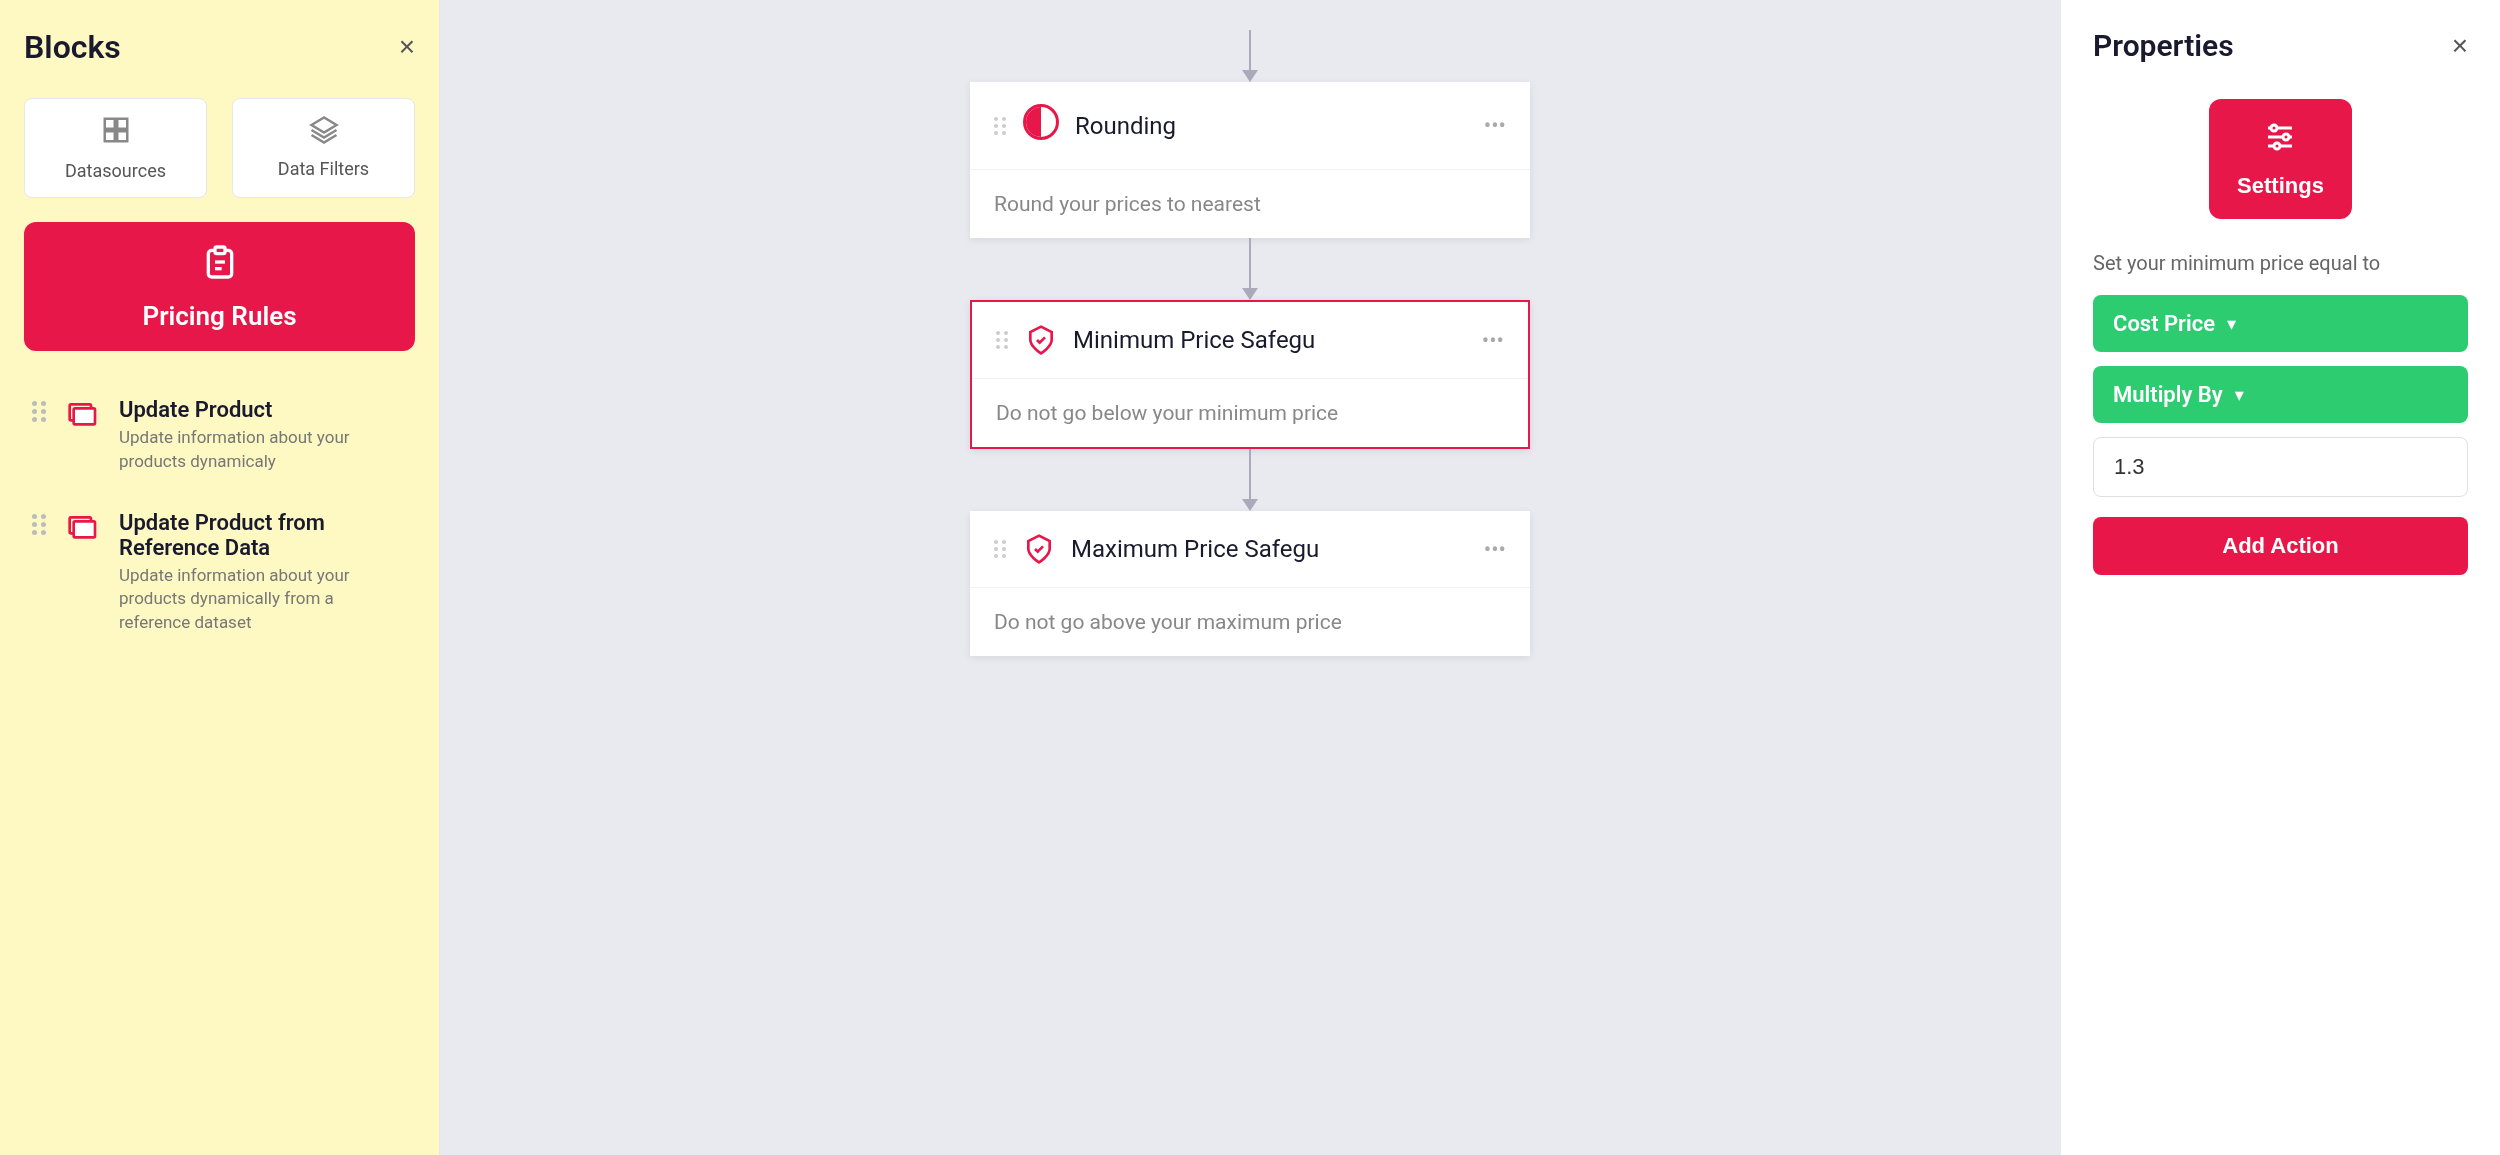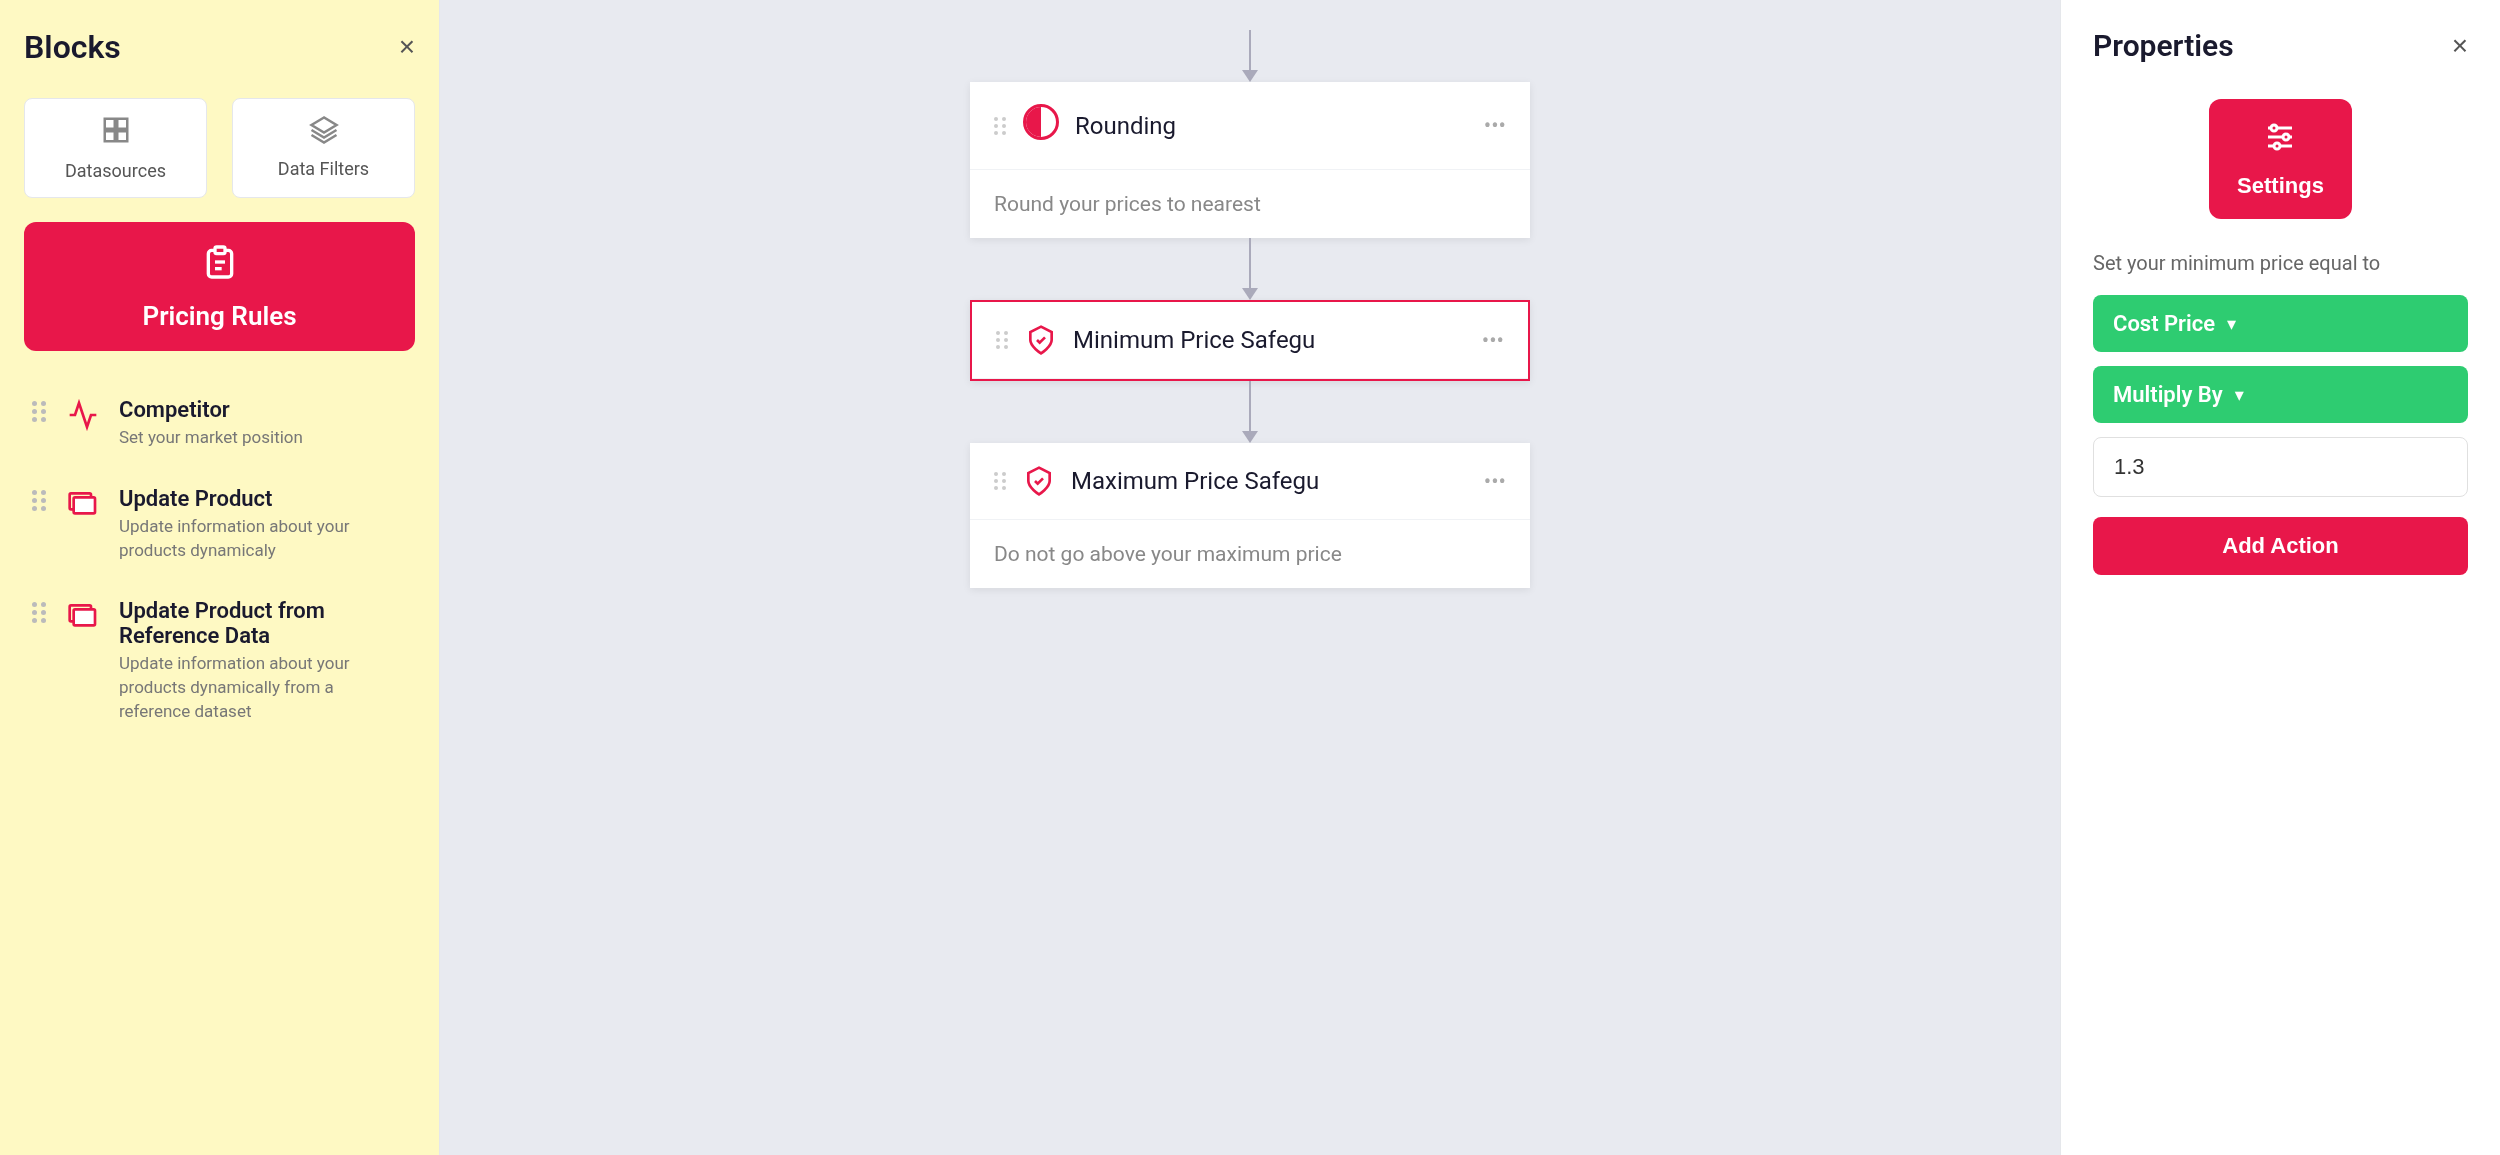--- a/index.html
+++ b/index.html
@@ -374,39 +374,20 @@
       <svg width="40" height="40" viewBox="0 0 24 24" fill="none" stroke="#fff" stroke-width="2">
         <path d="M9 5H7a2 2 0 0 0-2 2v12a2 2 0 0 0 2 2h10a2 2 0 0 0 2-2V7a2 2 0 0 0-2-2h-2"></path>
         <rect x="9" y="3" width="6" height="4" rx="1"></rect>
         <line x1="9" y1="12" x2="15" y2="12"></line>
           <line x1="9" y1="16" x2="13" y2="16"></line>
       </svg>
     </span>
     <span class="block-label">Pricing Rules</span>
   </div>
 
-  <div class="list-item">
-    <div class="list-item-drag">
-      <div class="drag-dot"></div>
-        <div class="drag-dot"></div>
-      <div class="drag-dot"></div>
-        <div class="drag-dot"></div>
-      <div class="drag-dot"></div>
-        <div class="drag-dot"></div>
-    </div>
-    <span class="list-item-icon">
-      <svg width="32" height="32" viewBox="0 0 24 24" fill="none" stroke="#e8174a" stroke-width="2">
-        <polyline points="22 12 18 12 15 21 9 3 6 12 2 12"></polyline>
-      </svg>
-    </span>
-    <div class="list-item-content">
-      <div class="list-item-title">Competitor</div>
-      <div class="list-item-desc">Set your market position</div>
-    </div>
-  </div>
 
   <div class="list-item">
     <div class="list-item-drag">
       <div class="drag-dot"></div>
         <div class="drag-dot"></div>
       <div class="drag-dot"></div>
         <div class="drag-dot"></div>
       <div class="drag-dot"></div>
         <div class="drag-dot"></div>
     </div>
@@ -487,20 +468,21 @@
       </div>
       <span class="flow-card-icon shield-icon">
         <svg width="32" height="32" viewBox="0 0 24 24" fill="none" stroke="#e8174a" stroke-width="2">
           <path d="M12 2 L20 6 V12 C20 17 12 22 12 22 C12 22 4 17 4 12 V6 Z"></path>
           <polyline points="9 12 11 14 15 10" stroke="#e8174a" stroke-width="2"></polyline>
         </svg>
       </span>
       <span class="flow-card-title">Minimum Price Safegu</span>
       <span class="flow-card-menu">•••</span>
     </div>
+    <div class="flow-card-body">Do not go below your minimum price</div>
   </div>
 
   <div class="connector">
     <div class="connector-line" style="height:50px;"></div>
     <div class="connector-arrow"></div>
   </div>
 
   <div class="flow-card">
     <div class="flow-card-header">
       <div class="flow-card-drag">

